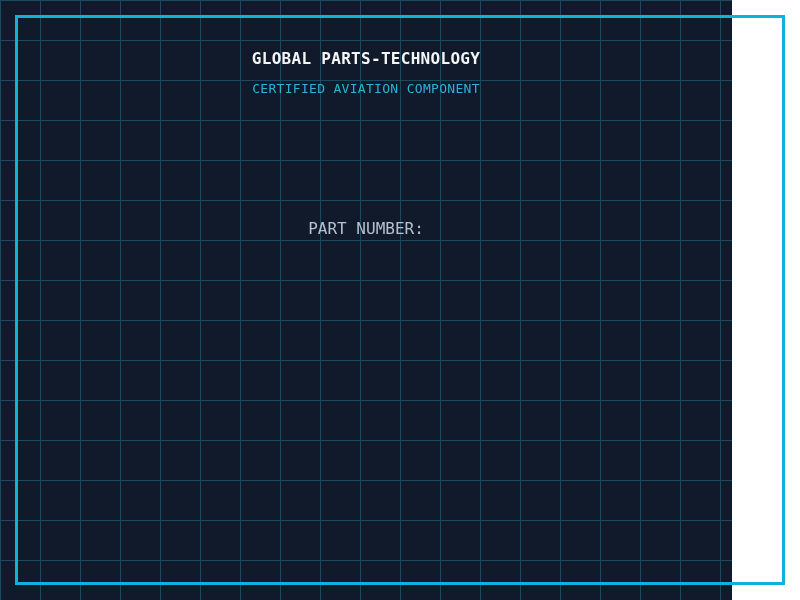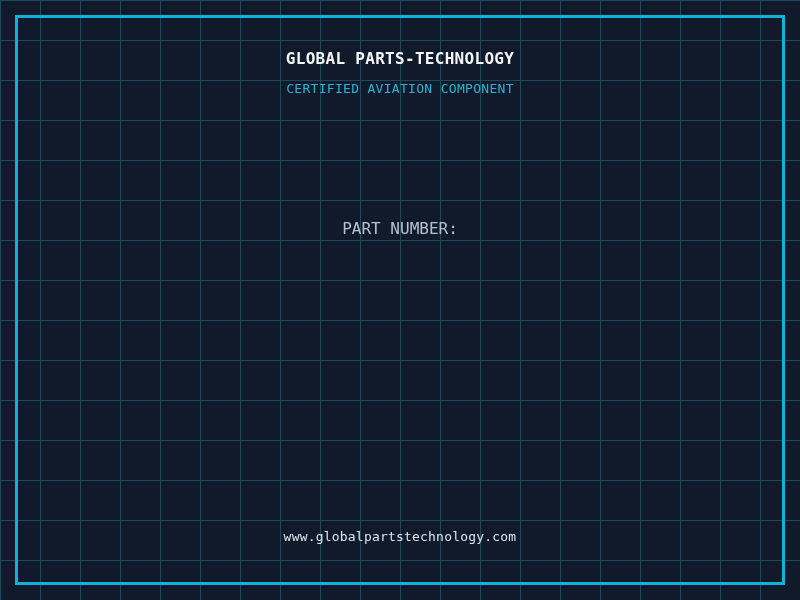--- a/index.html
+++ b/index.html
@@ -4,21 +4,21 @@
 <style>
   html, body {
     margin: 0;
     padding: 0;
     width: 800px;
     height: 600px;
     overflow: hidden;
   }
   .canvas {
     position: relative;
-    width: 800px;
+    width: 732px;
     height: 600px;
     background-color: var(--background, #101a2b);
     background-image:
       linear-gradient(to right, var(--grid-line, #1b4a5f) 1px, transparent 1px),
       linear-gradient(to bottom, var(--grid-line, #1b4a5f) 1px, transparent 1px);
     background-size: 40px 40px;
     font-family: "DejaVu Sans Mono", "Liberation Mono", monospace;
   }
   .frame {
     position: absolute;
@@ -76,14 +76,13 @@
 <div class="canvas">
   <div class="frame"></div>
 
   <div class="text-line company">GLOBAL PARTS-TECHNOLOGY</div>
 
   <div class="text-line subtitle">CERTIFIED AVIATION COMPONENT</div>
 
   <div class="text-line part-label">PART NUMBER:</div>
 
 
-  <div class="text-line footer">www.globalpartstechnology.com</div>
 </div>
 
 </body></html>

